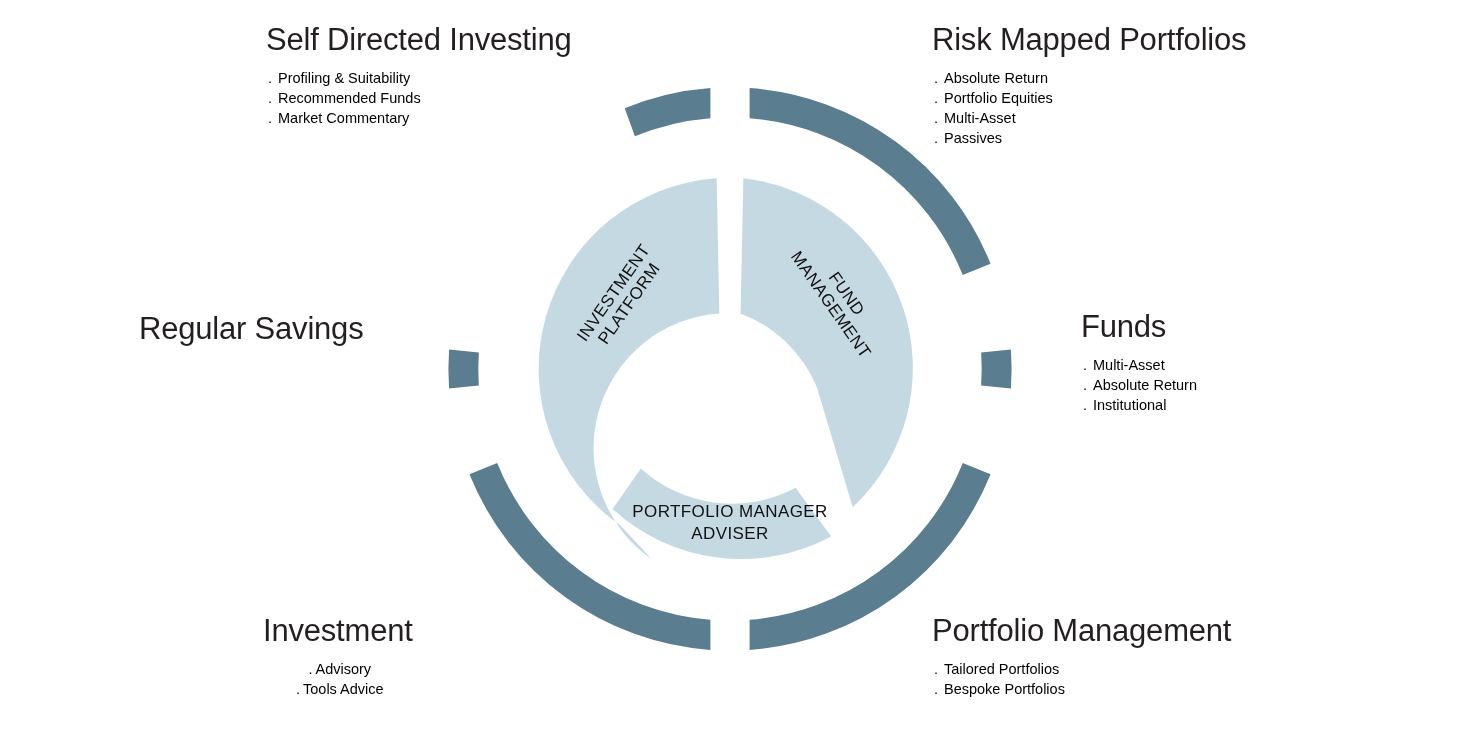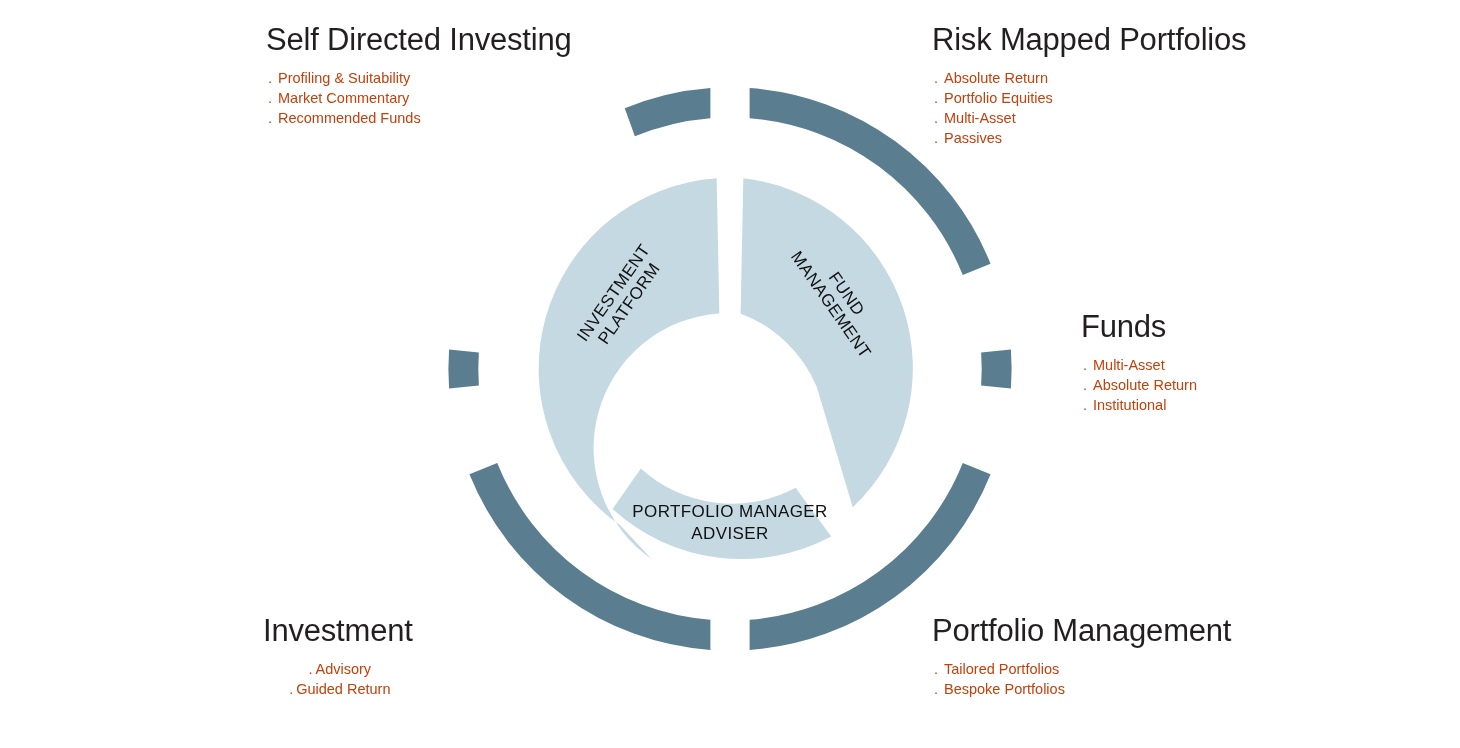--- a/index.html
+++ b/index.html
@@ -29,21 +29,21 @@
     white-space: nowrap;
     margin: 0 0 11px 0;
   }
   .block .bullets {
     list-style: none;
     margin: 0;
     padding: 0;
   }
   .block .bullets li {
     font-size: 14.5px;
-    color: #c2410c;
+    color: #000000;
     line-height: 20px;
     white-space: nowrap;
   }
   .block .bullets li .dot {
     display: inline-block;
     width: 10px;
   }
 
   
   .block .bullets { margin-left: 4px; }
@@ -163,52 +163,53 @@
         <text class="ring-label" x="0" y="22" text-anchor="middle">ADVISER</text>
       </g>
     </g>
   </svg>
 </div>
 
 <div class="block" id="blk-self-directed">
   <div class="heading">Self Directed Investing</div>
   <ul class="bullets">
     <li><span class="dot">.</span><span>Profiling &amp; Suitability</span></li>
+    <li><span class="dot">.</span><span>Recommended Funds</span></li>
     <li><span class="dot">.</span><span>Market Commentary</span></li>
-    <li><span class="dot">.</span><span>Recommended Funds</span></li>
   </ul>
 </div>
 
 <div class="block" id="blk-risk-mapped">
   <div class="heading">Risk Mapped Portfolios</div>
   <ul class="bullets">
     <li><span class="dot">.</span><span>Absolute Return</span></li>
     <li><span class="dot">.</span><span>Portfolio Equities</span></li>
     <li><span class="dot">.</span><span>Multi-Asset</span></li>
     <li><span class="dot">.</span><span>Passives</span></li>
   </ul>
 </div>
 
 <div class="block" id="blk-regular-savings">
+  <div class="heading">Regular Savings</div>
 </div>
 
 <div class="block" id="blk-funds">
   <div class="heading">Funds</div>
   <ul class="bullets">
     <li><span class="dot">.</span><span>Multi-Asset</span></li>
     <li><span class="dot">.</span><span>Absolute Return</span></li>
     <li><span class="dot">.</span><span>Institutional</span></li>
   </ul>
 </div>
 
 <div class="block" id="blk-investment">
   <div class="heading">Investment</div>
   <ul class="bullets">
     <li><span class="dot">.</span><span>Advisory</span></li>
-    <li><span class="dot">.</span><span>Guided Return</span></li>
+    <li><span class="dot">.</span><span>Tools Advice</span></li>
   </ul>
 </div>
 
 <div class="block" id="blk-portfolio-mgmt">
   <div class="heading">Portfolio Management</div>
   <ul class="bullets">
     <li><span class="dot">.</span><span>Tailored Portfolios</span></li>
     <li><span class="dot">.</span><span>Bespoke Portfolios</span></li>
   </ul>
 </div>

